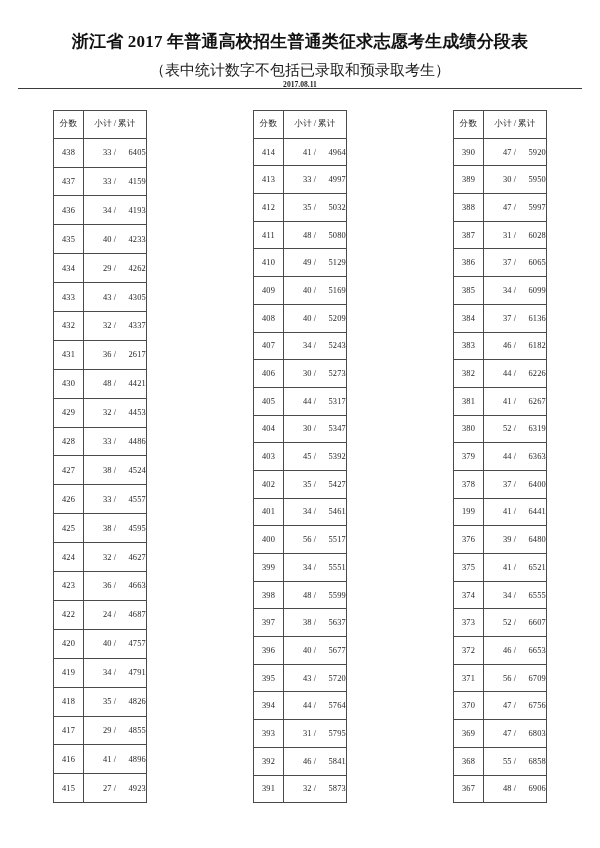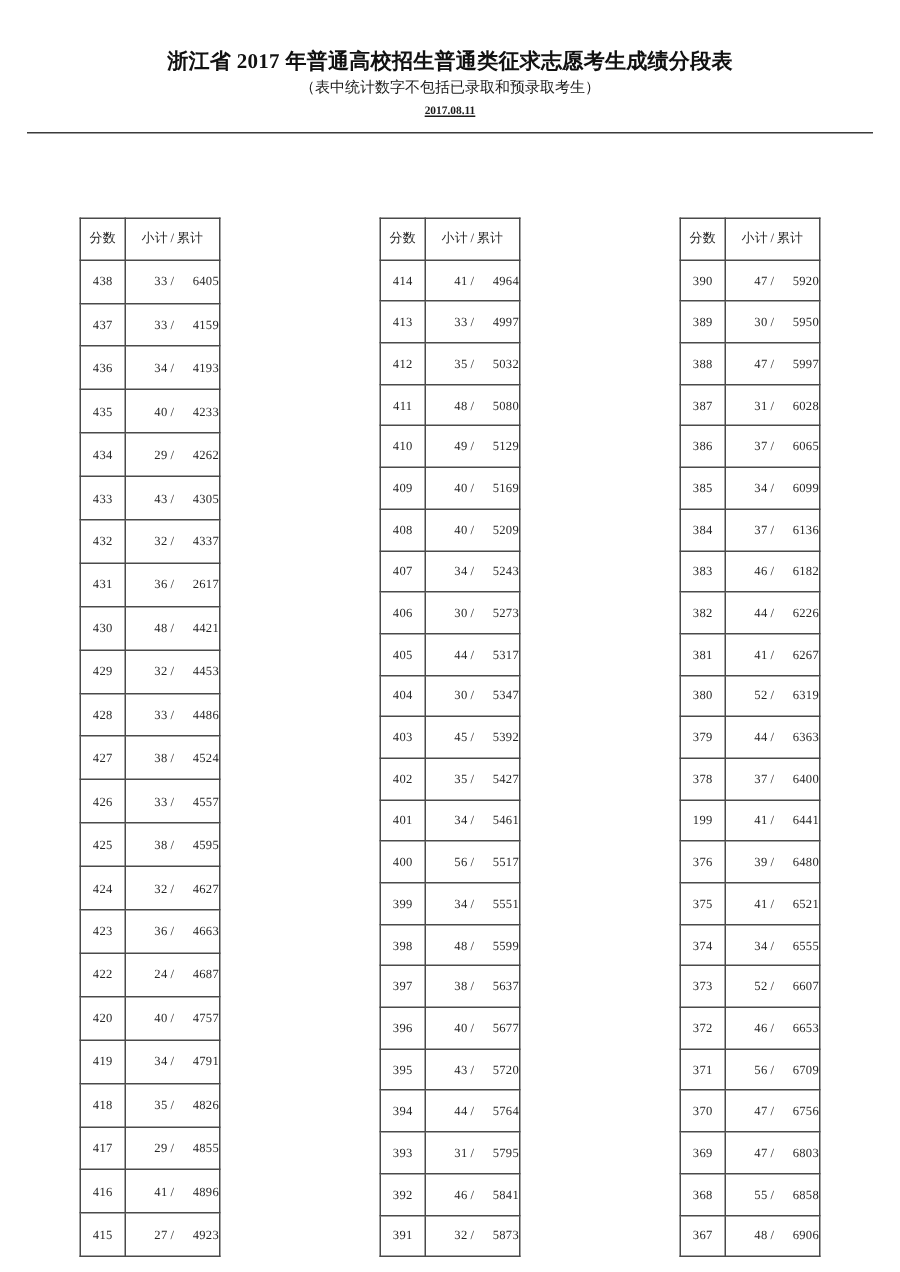--- a/index.html
+++ b/index.html
@@ -22,32 +22,32 @@
     position: relative;
     box-sizing: border-box;
   }
 
   
   .header {
     padding-top: 34px;
     text-align: center;
   }
   .doc-title {
-    font-size: 14px;
+    font-size: 17px;
     font-weight: bold;
     letter-spacing: 0.2px;
     line-height: 16px;
     color: #111111;
   }
   .doc-subtitle {
-    font-size: 10px;
+    font-size: 15px;
     font-weight: normal;
     line-height: 16px;
     color: #1a1a1a;
-    margin-top: 1px;
+    margin-top: 12px;
   }
   .doc-date {
     font-size: 7.6px;
     font-weight: bold;
     line-height: 11px;
     color: #1a1a1a;
     margin-top: 1px;
     text-decoration: underline;
   }
   .header-rule {
@@ -71,21 +71,20 @@
   .col-slot {
     width: 200px;
     display: flex;
     justify-content: center;
   }
 
   table.score-table {
     border-collapse: collapse;
     table-layout: fixed;
     width: 93px;
-    margin-top: 35px;
   }
   table.score-table th,
   table.score-table td {
     border: 1px solid #4a4a4a;
     padding: 0;
     height: 26.7px;
     font-weight: normal;
     color: #262626;
     background: #ffffff;
   }

